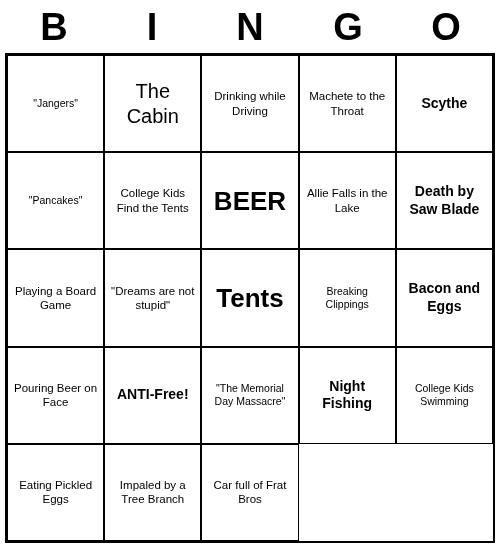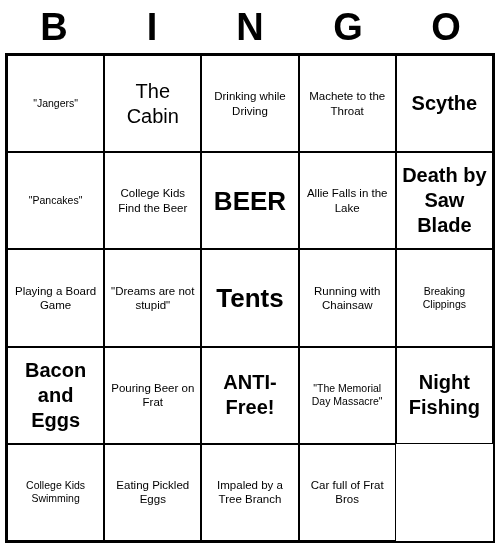--- a/index.html
+++ b/index.html
@@ -43,21 +43,21 @@
       font-size: 11.5px;
       line-height: 1.25;
       word-break: break-word;
       overflow: hidden;
     }
     .bingo-cell.large {
       font-size: 20px;
       font-weight: normal;
     }
     .bingo-cell.medium {
-      font-size: 20px;
+      font-size: 14px;
       font-weight: bold;
     }
     .bingo-cell.xlarge {
       font-size: 26px;
       font-weight: bold;
     }
     .bingo-cell.small {
       font-size: 10.5px;
     }
   </style>
@@ -72,31 +72,30 @@
   <span class="bingo-letter">O</span>
 </div>
 
 <div class="bingo-grid">
 <div class="bingo-cell small">"Jangers"</div>
     <div class="bingo-cell large">The Cabin</div>
     <div class="bingo-cell">Drinking while Driving</div>
     <div class="bingo-cell">Machete to the Throat</div>
     <div class="bingo-cell medium">Scythe</div>
     <div class="bingo-cell small">"Pancakes"</div>
-    <div class="bingo-cell">College Kids Find the Beer</div>
+    <div class="bingo-cell">College Kids Find the Tents</div>
     <div class="bingo-cell xlarge">BEER</div>
     <div class="bingo-cell">Allie Falls in the Lake</div>
     <div class="bingo-cell medium">Death by Saw Blade</div>
     <div class="bingo-cell">Playing a Board Game</div>
     <div class="bingo-cell">"Dreams are not stupid"</div>
     <div class="bingo-cell xlarge">Tents</div>
-    <div class="bingo-cell">Running with Chainsaw</div>
     <div class="bingo-cell small">Breaking Clippings</div>
     <div class="bingo-cell medium">Bacon and Eggs</div>
-    <div class="bingo-cell">Pouring Beer on Frat</div>
+    <div class="bingo-cell">Pouring Beer on Face</div>
     <div class="bingo-cell medium">ANTI-Free!</div>
     <div class="bingo-cell small">"The Memorial Day Massacre"</div>
     <div class="bingo-cell medium">Night Fishing</div>
     <div class="bingo-cell small">College Kids Swimming</div>
     <div class="bingo-cell">Eating Pickled Eggs</div>
     <div class="bingo-cell">Impaled by a Tree Branch</div>
     <div class="bingo-cell">Car full of Frat Bros</div>
   </div>
 
 </body></html>

